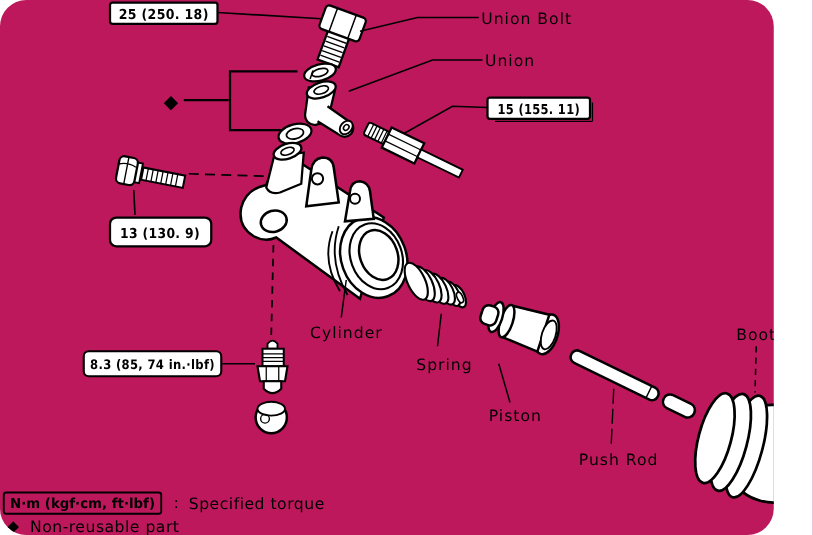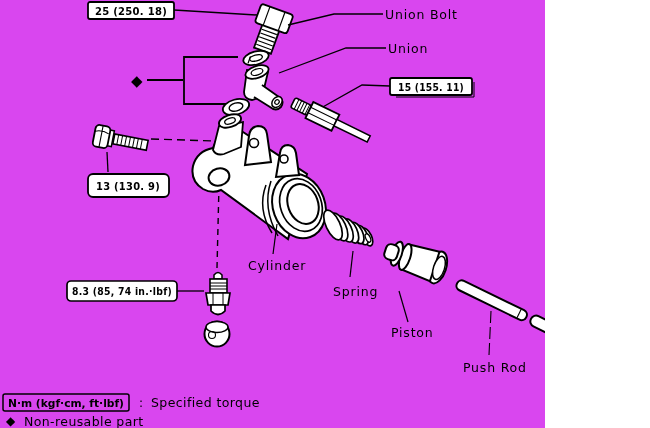--- a/index.html
+++ b/index.html
@@ -1,16 +1,16 @@
 <!DOCTYPE html>
 <html><head>
 <meta charset="utf-8">
 <style>
   html,body{margin:0;padding:0;background:#ffffff;}
-  .page{width:545px;height:428px;background:#d946ef;position:relative;overflow:hidden;}
+  .page{width:619px;height:428px;background:#be185d;position:relative;overflow:hidden;border-radius:21px;}
   svg{display:block;}
   text{font-family:"DejaVu Sans", sans-serif;fill:#000;}
   .part-label{font-size:12.5px;letter-spacing:0.8px;font-weight:500;}
   .box-label{font-size:11px;font-weight:bold;letter-spacing:0.3px;}
   .legend-text{font-size:12.5px;letter-spacing:0.4px;font-weight:500;}
   .ln{stroke:#000;fill:none;}
   .part{stroke:#000;fill:#fff;}
 </style>
 </head>
 <body>

